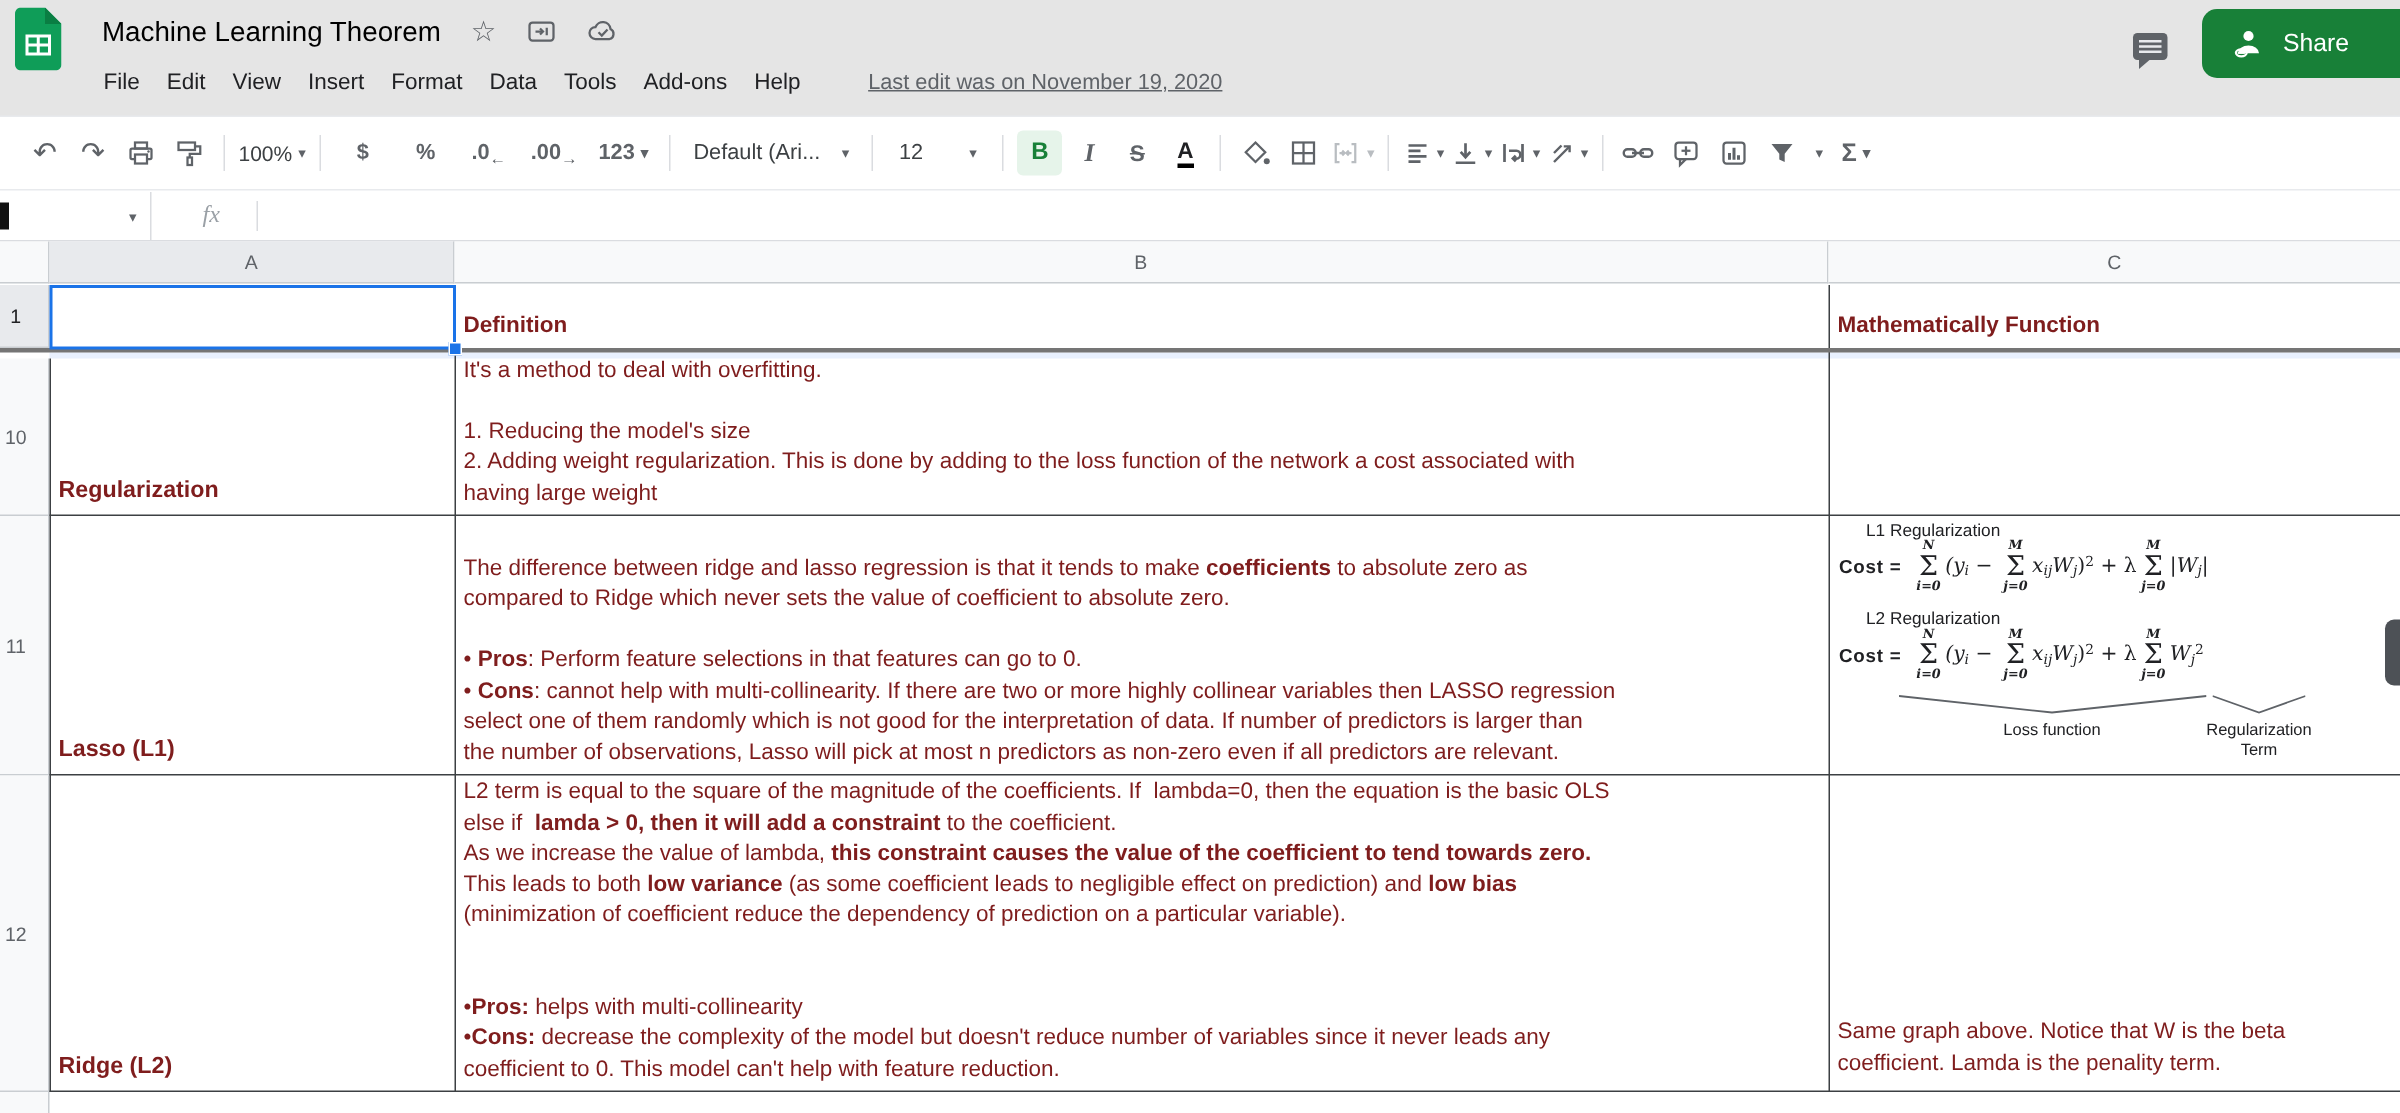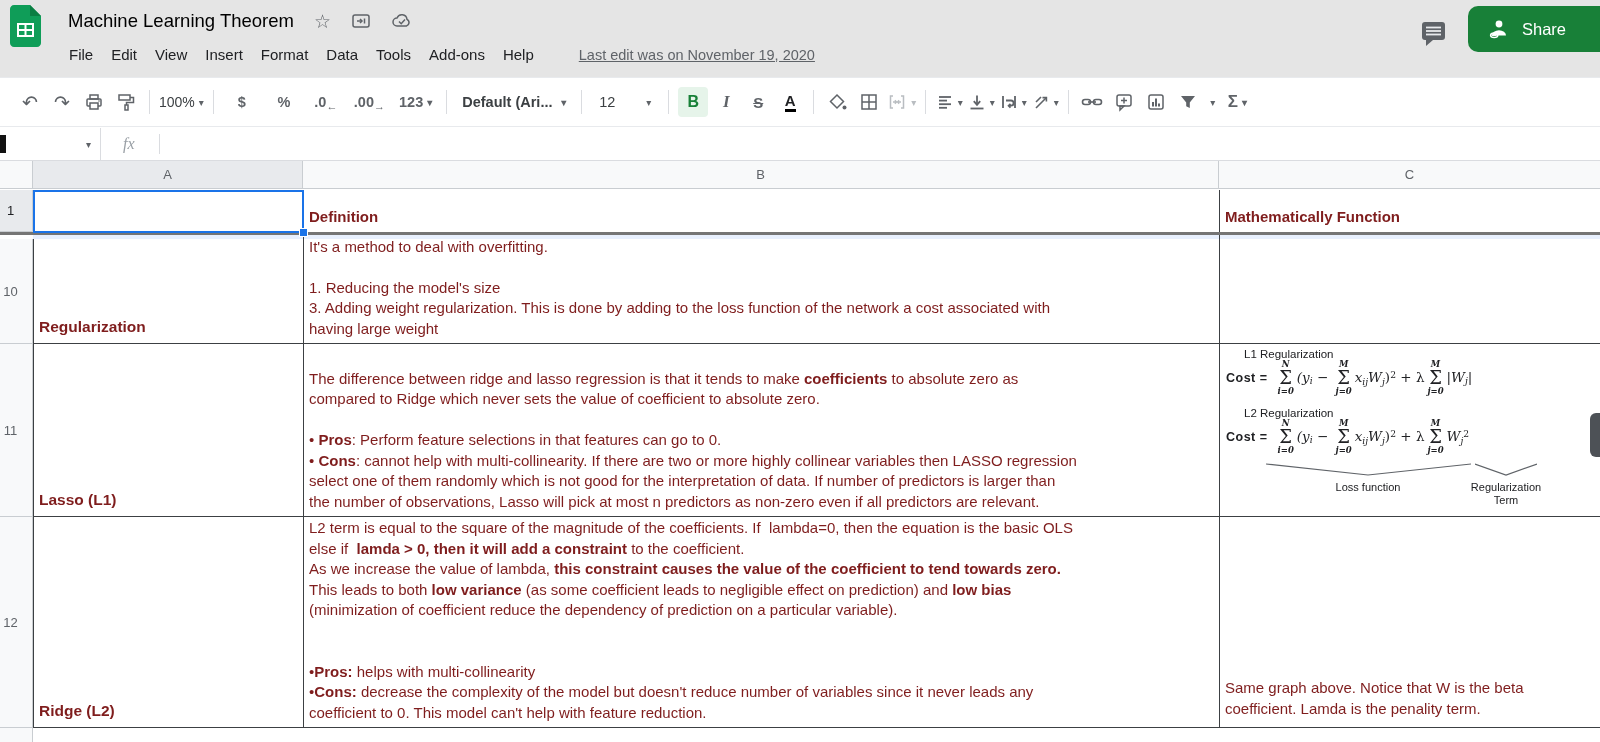--- a/index.html
+++ b/index.html
@@ -25,30 +25,30 @@
         border-radius:4px;cursor:pointer;color:#5f6368;font-size:14px;white-space:nowrap}
   .tbtn.txt{font-weight:700;font-size:14.5px;padding:0 5px}
   .tb-sep{width:1px;height:24px;background:#dadce0;margin:0 7px}
   .caret{font-size:10px;color:#5f6368;margin-left:4px}
   .caret.lone{margin:0 6px}
   .glyph{font-size:19px;color:#5f6368}
   .bold-active{background:#e6f4ea;color:#188038;font-weight:700;font-size:16px;width:30px;border-radius:4px}
   .italic-b{font-style:italic;font-family:"Liberation Serif",serif;font-size:17px;font-weight:700}
   .strike-b{text-decoration:line-through;font-weight:700;font-size:15px}
   .color-b{font-weight:700;font-size:15px;color:#202124;border-bottom:3px solid #000;line-height:1;height:auto;padding-bottom:1px}
-  .fontsel{width:104px;justify-content:space-between;padding:0 6px;font-weight:700;font-size:14.5px;color:#3c4043}
+  .fontsel{width:104px;justify-content:space-between;padding:0 6px;font-weight:400;font-size:14.5px;color:#3c4043}
   .sizesel{width:52px;justify-content:space-between;padding:0 8px;font-weight:400;font-size:14.5px;color:#3c4043}
   .disabled, .disabled .caret{color:#b9bdc1}
   
   .fbar{position:absolute;left:0;top:128px;width:1600px;height:32px;background:#fff;border-bottom:1px solid #dadce0;
         display:flex;align-items:center}
   .namebox{width:100px;height:32px;position:relative;border-right:1px solid #dadce0;cursor:text}
   .nb-frag{position:absolute;left:0;top:7px;width:6px;height:18px;background:#111}
   .nb-caret{position:absolute;left:86px;top:11px;font-size:10px;color:#5f6368}
-  .fx{font-family:"Liberation Serif",serif;font-style:italic;font-size:16px;color:#9aa0a6;margin:0 24px 0 22px}
+  .fx{font-family:"Liberation Serif",serif;font-style:italic;font-size:16px;color:#9aa0a6;margin:0 24px 0 34px}
   .fdiv{width:1px;height:20px;background:#dadce0}
   .finput{flex:1;height:100%;cursor:text}
   
   .chead{position:absolute;top:161px;height:28px;background:#f8f9fa;border-right:1px solid #c9cdd1;border-bottom:1px solid #c9cdd1;
          display:flex;align-items:center;justify-content:center;font-size:13px;color:#5f6368;box-sizing:border-box;cursor:pointer}
   .chead.selcol{background:#e8eaed}
   .rhead{position:absolute;left:0;width:33px;background:#f8f9fa;border-right:1px solid #c9cdd1;border-bottom:1px solid #c9cdd1;
          overflow:hidden;font-size:13px;color:#5f6368;box-sizing:border-box;cursor:pointer;display:flex;align-items:center}
   .rhead.selrow{background:#e8eaed;color:#202124}
   .rhead .rn{width:46px;margin-left:-11px;text-align:center}
@@ -331,21 +331,21 @@
       <div class="txt hdrtxt">Mathematically Function</div>
     </div>
 
     <div class="cell cellA" style="left:34px;top:239px;width:269px;height:105px">
       <div class="txt">Regularization</div>
     </div>
     <div class="cell" style="left:304px;top:239px;width:915px;height:105px">
       <div class="txt">It's a method to deal with overfitting.
 
 1. Reducing the model's size
-3. Adding weight regularization. This is done by adding to the loss function of the network a cost associated with
+2. Adding weight regularization. This is done by adding to the loss function of the network a cost associated with
 having large weight</div>
     </div>
     <div class="cell" style="left:1220px;top:239px;width:380px;height:105px"></div>
 
     <div class="cell cellA" style="left:34px;top:344px;width:269px;height:173px">
       <div class="txt">Lasso (L1)</div>
     </div>
     <div class="cell" style="left:304px;top:344px;width:915px;height:173px">
       <div class="txt"><span>The difference between ridge and lasso regression is that it tends to make </span><span style="font-weight: 700;">coefficients</span><span> to absolute zero as
 compared to Ridge which never sets the value of coefficient to absolute zero.

